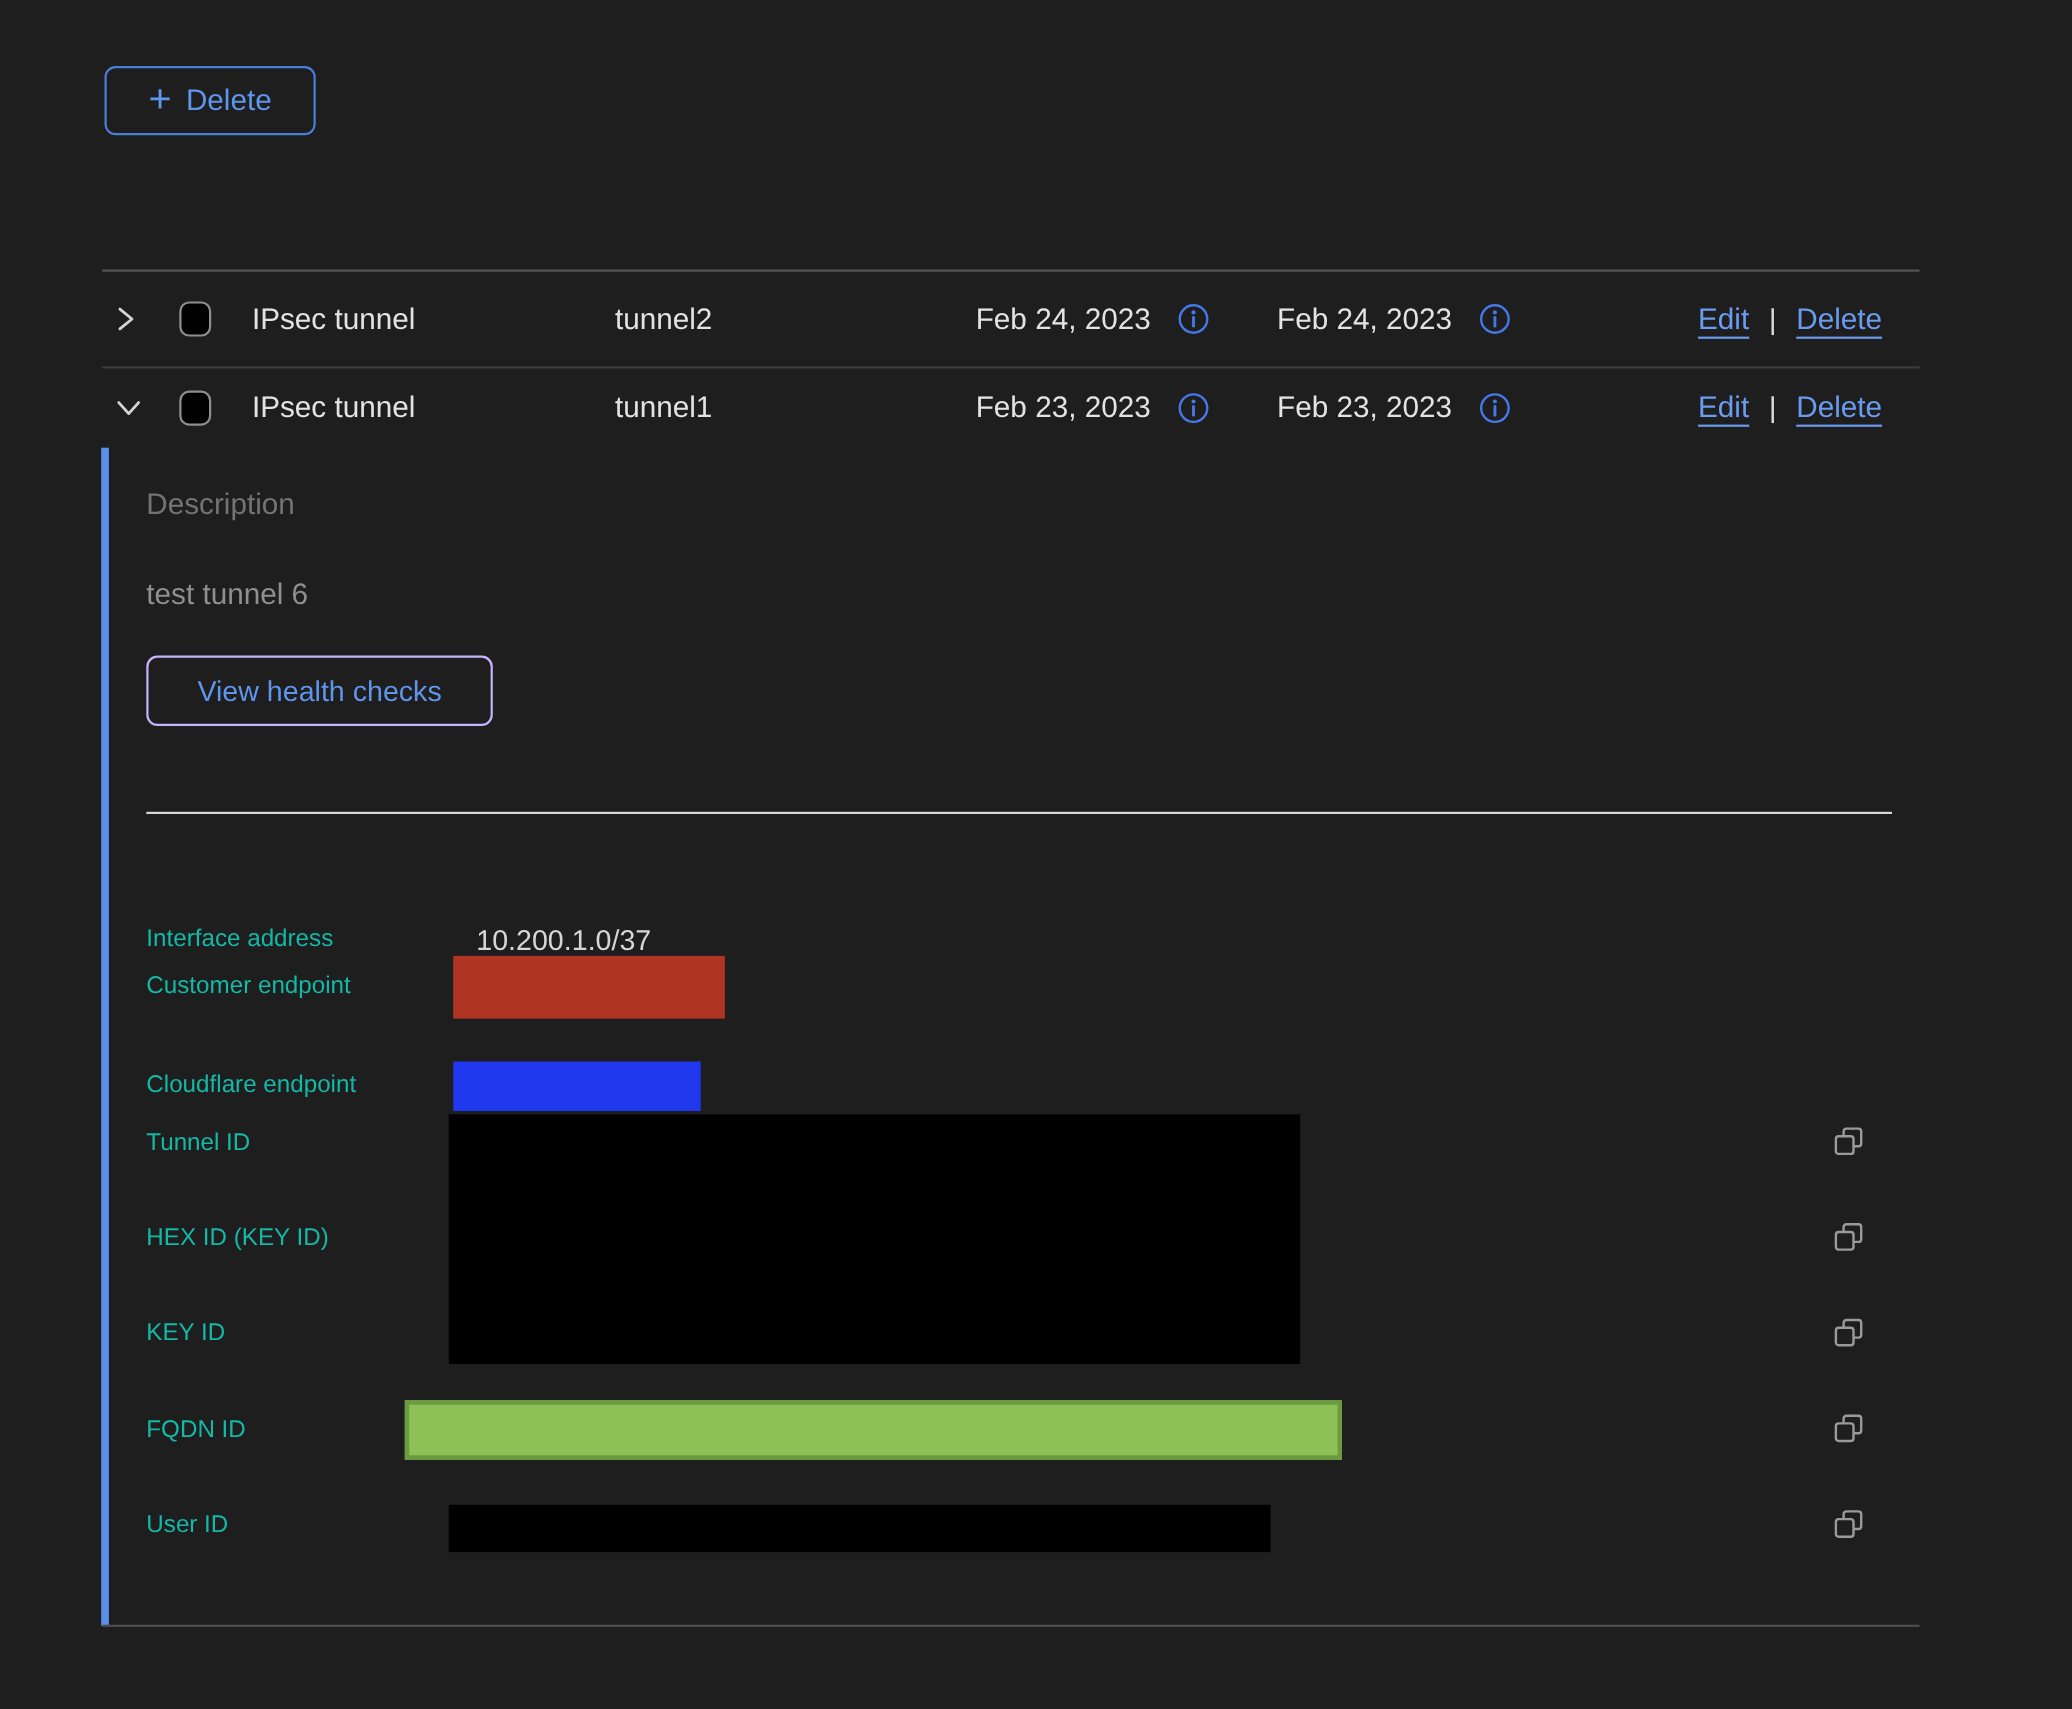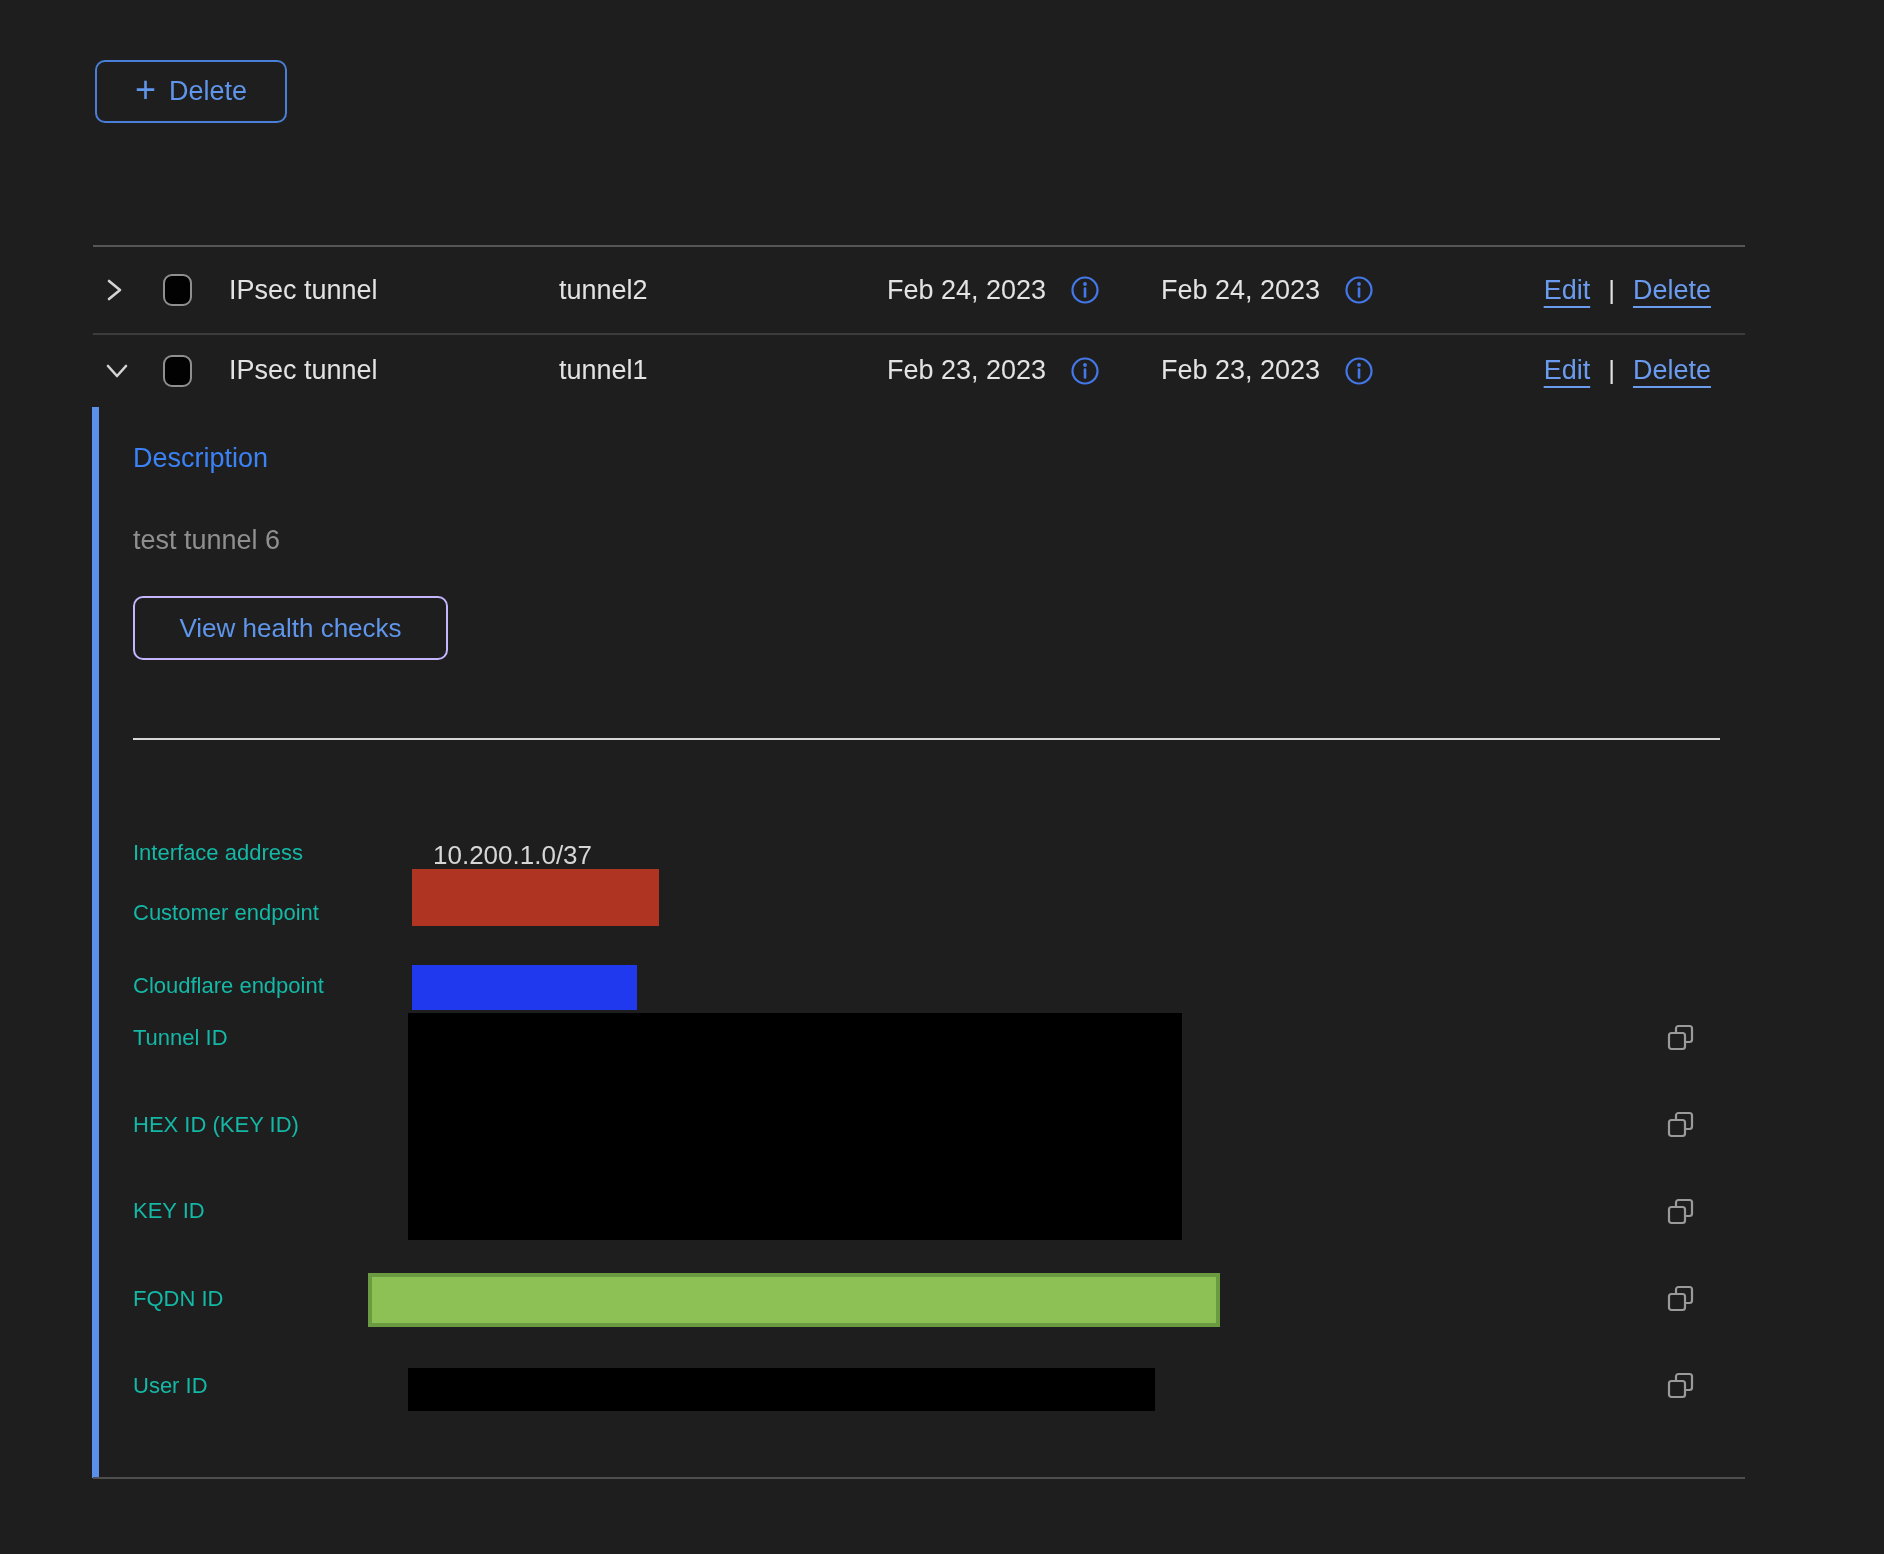--- a/index.html
+++ b/index.html
@@ -50,32 +50,32 @@
 
   .link {
     color:#6b9bee; font-size:27px; text-decoration:underline;
     text-underline-offset:7px; text-decoration-thickness:2px; cursor:pointer;
   }
   .pipe { color:#e0e0e0; margin:0 18px; font-size:26px; }
   .info-btn { background:none; border:none; padding:0; cursor:pointer; display:flex; }
 
   
   .blue-bar { left:92px; top:407px; width:7px; height:1071px; background:#5a8fea; }
-  .desc-label { left:133px; top:443px; font-size:27px; color:#3b82f6; font-weight:500; }
+  .desc-label { left:133px; top:443px; font-size:27px; color:#737373; font-weight:500; }
   .desc-value { left:133px; top:525px; font-size:27px; color:#8f8f8f; }
   .health-btn {
     position:absolute; left:133px; top:596px; width:315px; height:64px;
     background:transparent; border:2px solid #c4b5fd; border-radius:10px;
     color:#5f95ea; font-size:26px; font-family:inherit; cursor:pointer;
   }
   .panel-divider { left:133px; top:738px; width:1587px; height:2px; background:#d7d7d7; }
 
   .f-label { position:absolute; left:133px; font-size:22px; color:#14b8a6; }
   .lbl-interface { top:840px; }
-  .lbl-customer  { top:883px;margin-top:17px; }
+  .lbl-customer  { top:883px; }
   .lbl-cloudflare{ top:973px; }
   .lbl-tunnelid  { top:1025px; }
   .lbl-hexid     { top:1112px; }
   .lbl-keyid     { top:1198px; }
   .lbl-fqdn      { top:1286px; }
   .lbl-userid    { top:1373px; }
   .f-value-interface { position:absolute; left:433px; top:840px; font-size:26px; color:#d6d6d6; }
 
   .redact { position:absolute; }
   .redact-customer   { left:412px; top:869px;  width:247px; height:57px;  background:#b03422; }

